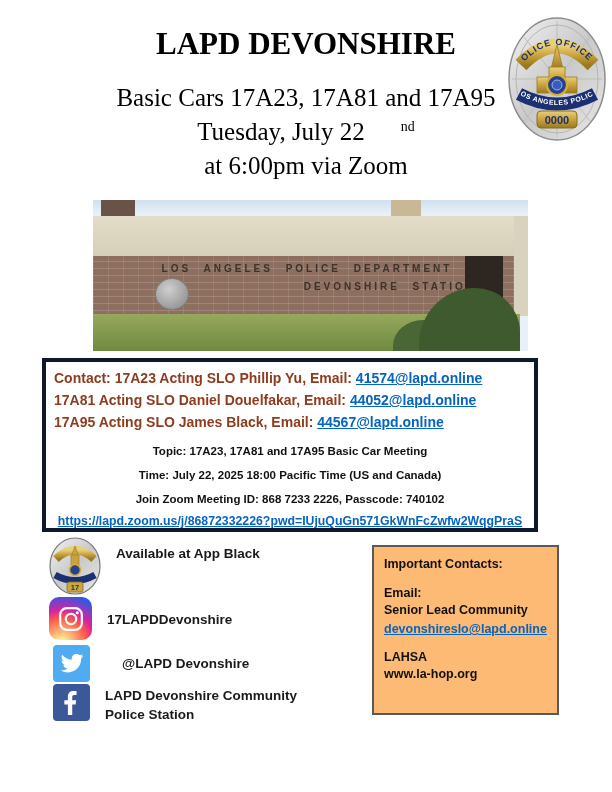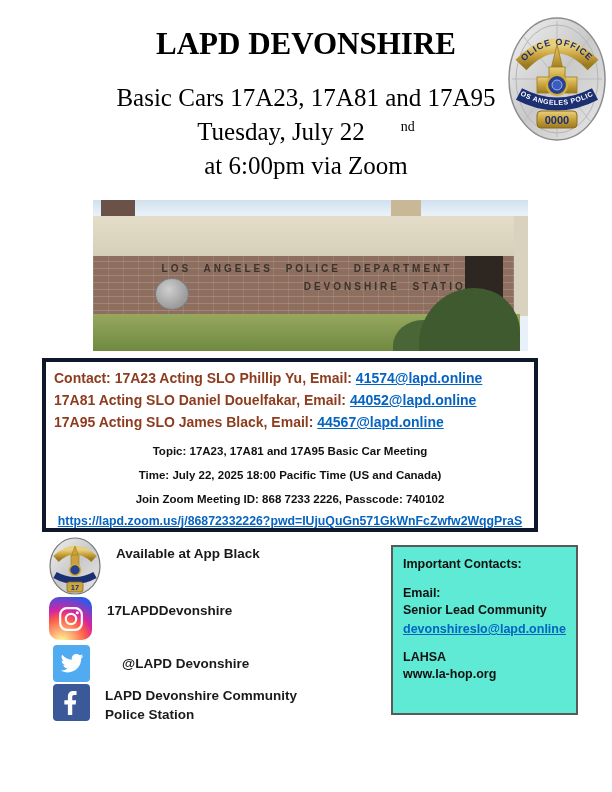--- a/index.html
+++ b/index.html
@@ -47,34 +47,34 @@
   .contact-line{font-weight:bold;font-size:14px;line-height:22px;color:#8e3c1e;white-space:nowrap;}
   .contact-line a{color:#0563c1;text-decoration:underline;}
   .zoom-line{text-align:center;font-weight:bold;font-size:11.5px;color:#111;margin-top:12px;}
   .zoom-link{display:block;text-align:center;font-weight:bold;font-size:12.3px;margin-top:9px;
              color:#0563c1;text-decoration:underline;white-space:nowrap;}
 
   
   .row{position:absolute;display:flex;align-items:flex-start;}
   .row-text{font-weight:bold;font-size:13.5px;color:#1a1a1a;line-height:19px;}
   .app-row{left:48px;top:537px;}   .app-row .row-text{margin-left:14px;margin-top:7px;}
-  .ig-row{left:49px;top:597px;}    .ig-row .row-text{margin-left:15px;margin-top:4px;}
+  .ig-row{left:49px;top:597px;}    .ig-row .row-text{margin-left:15px;margin-top:13px;}
   .tw-row{left:53px;top:645px;}    .tw-row .row-text{margin-left:32px;margin-top:9px;}
   .fb-row{left:53px;top:684px;}    .fb-row .row-text{margin-left:15px;margin-top:2px;}
   .icon-ig{width:43px;height:43px;border-radius:10px;flex:0 0 auto;
            background:radial-gradient(circle at 30% 107%,#fdf497 0%,#fdf497 5%,#fd5949 45%,#d6249f 60%,#285AEB 90%);
            display:flex;align-items:center;justify-content:center;}
   .icon-tw{width:37px;height:37px;border-radius:4px;background:#50abf1;flex:0 0 auto;
            display:flex;align-items:center;justify-content:center;}
   .icon-fb{width:37px;height:37px;border-radius:4px;background:#3b5998;flex:0 0 auto;
            display:flex;align-items:center;justify-content:center;}
 
   
-  .imp-box{position:absolute;left:391px;top:545px;width:187px;height:170px;box-sizing:border-box;
-           border:2px solid #595959;padding:9px 10px;background:#5eead4;}
+  .imp-box{position:absolute;left:372px;top:545px;width:187px;height:170px;box-sizing:border-box;
+           border:2px solid #595959;padding:9px 10px;background:#fdba74;}
   .imp-box div{font-weight:bold;font-size:12.5px;color:#111;line-height:17px;}
   .imp-title{margin-bottom:12px;}
   .imp-box a{color:#0563c1;text-decoration:underline;font-weight:bold;font-size:12.5px;}
   .imp-gap{height:12px;}
 </style>
 </head>
 <body>
 
 <div class="page">
 

